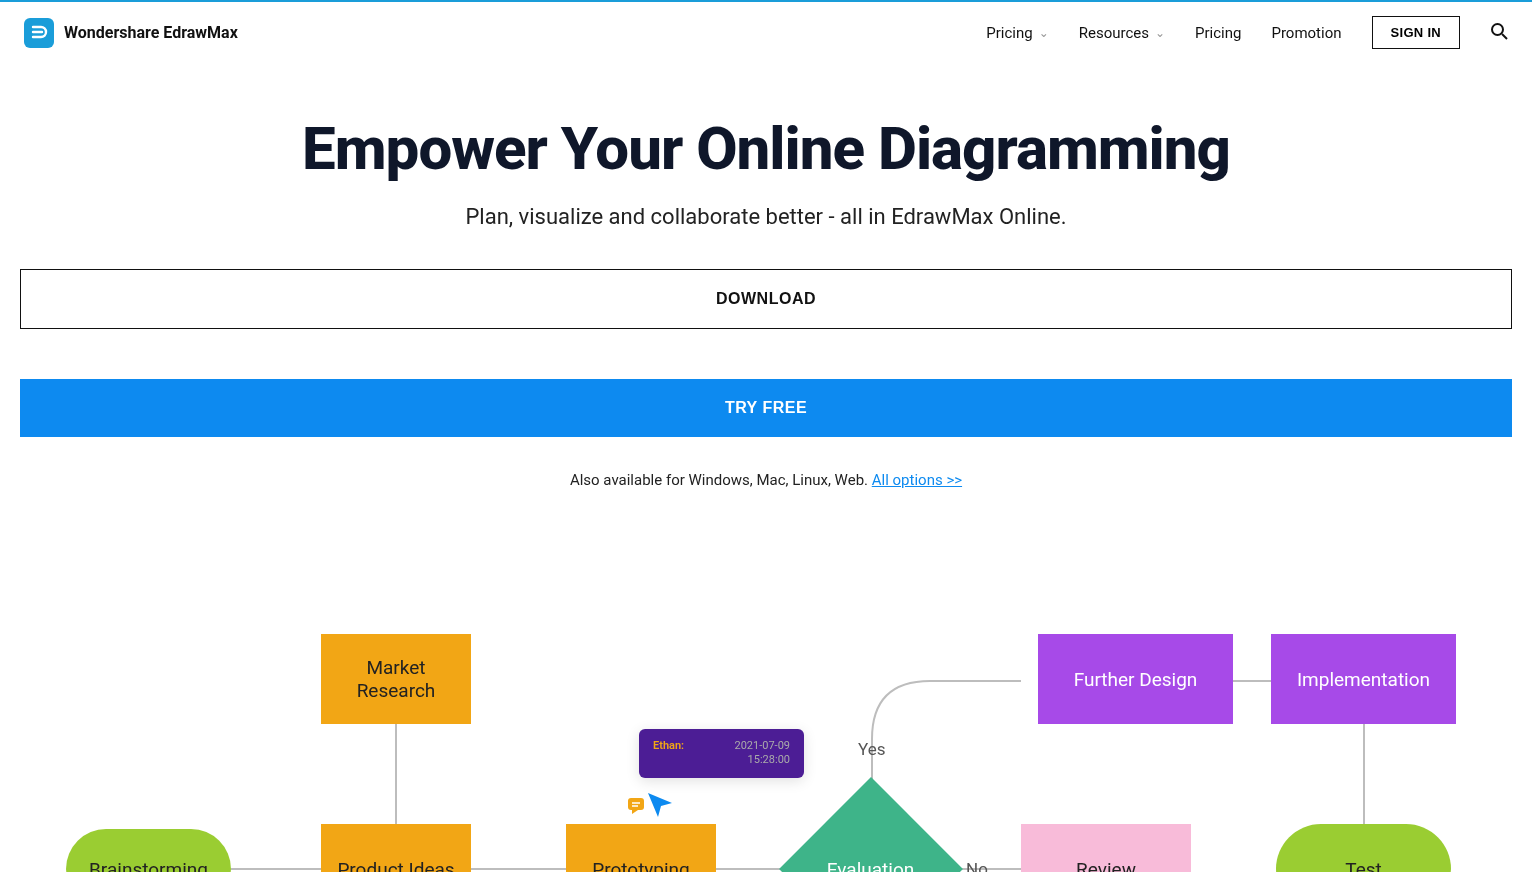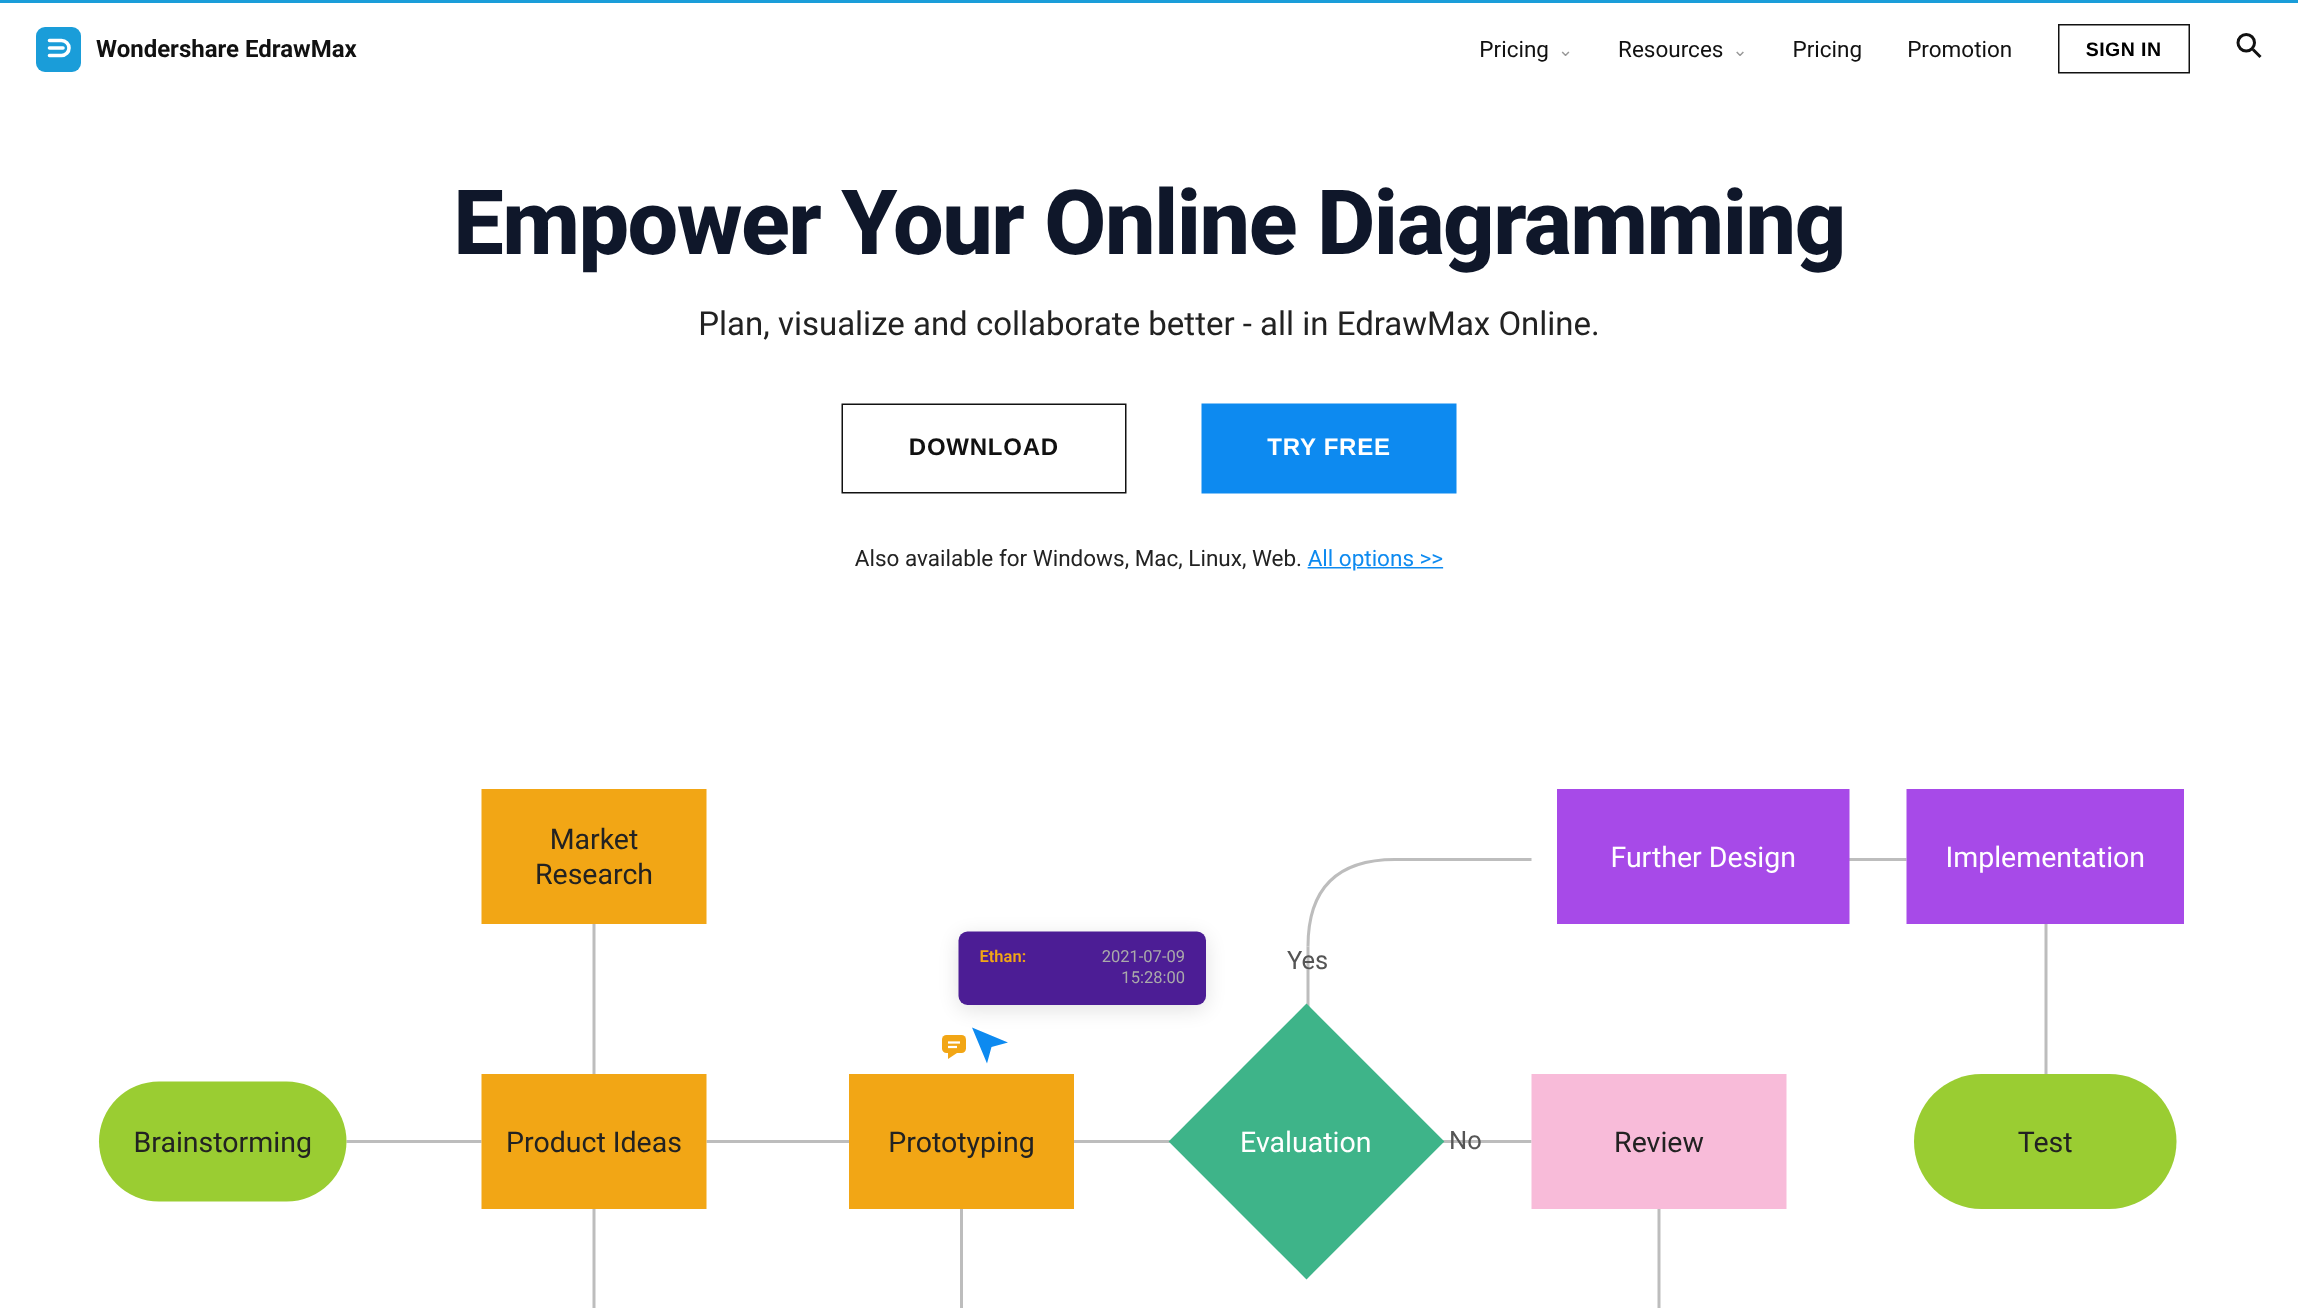--- a/index.html
+++ b/index.html
@@ -9,21 +9,21 @@
 .brand-logo { width: 30px; height: 30px; background: #1a9dd9; border-radius: 6px; display: flex; align-items: center; justify-content: center; }
 .brand-text { font-weight: 700; font-size: 16px; color: #111; }
 .nav { display: flex; align-items: center; gap: 30px; }
 .nav-item { display: flex; align-items: center; gap: 6px; font-size: 15px; color: #111; cursor: pointer; }
 .chev { font-size: 12px; color: #999; }
 .signin-btn { border: 1.5px solid #111; padding: 8px 18px; font-size: 13px; font-weight: 600; letter-spacing: 0.3px; cursor: pointer; background: #fff; }
 .search-icon { cursor: pointer; font-size: 18px; }
 .hero { text-align: center; padding: 50px 20px 20px; }
 .hero h1 { font-size: 60px; font-weight: 800; letter-spacing: -1px; color: #0f172a; margin-bottom: 20px; }
 .hero .sub { font-size: 22px; color: #222; margin-bottom: 40px; }
-.cta-row { display: flex; justify-content: center; gap: 50px; margin-bottom: 34px; }
+.cta-row { display: flex; justify-content: center; gap: 50px; margin-bottom: 34px; flex-direction: column; }
 .btn { padding: 20px 44px; font-size: 16px; font-weight: 700; letter-spacing: 0.5px; cursor: pointer; }
 .btn-outline { border: 1.5px solid #111; background: #fff; color: #111; }
 .btn-primary { border: none; background: #0d8af0; color: #fff; }
 .avail { font-size: 15px; color: #222; }
 .avail a { color: #0d8af0; text-decoration: underline; }
 .diagram { position: relative; width: 1440px; height: 440px; margin: 70px auto 0; }
 .node { position: absolute; display: flex; align-items: center; justify-content: center; text-align: center; font-size: 19px; color: #222; }
 .pill { border-radius: 999px; }
 .rect { border-radius: 0; }
 .green { background: #9acd32; }

